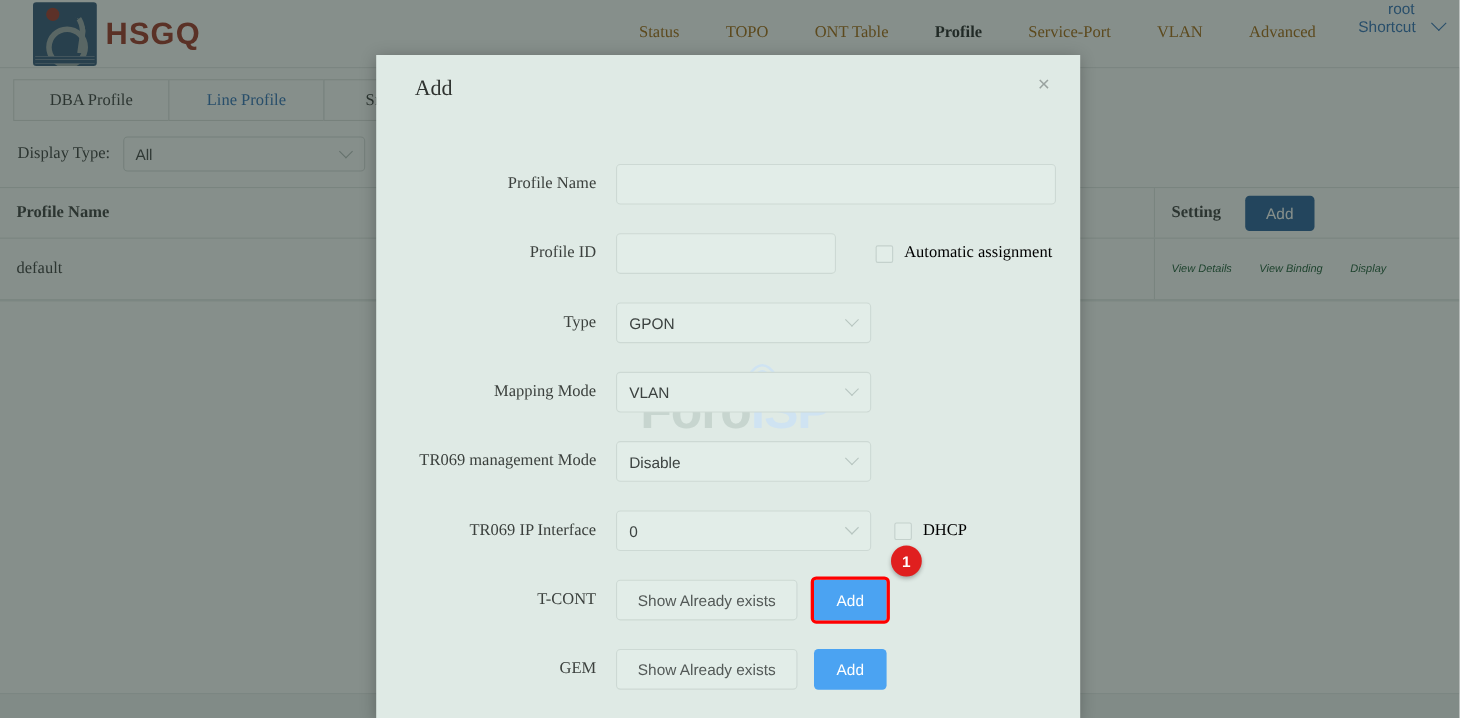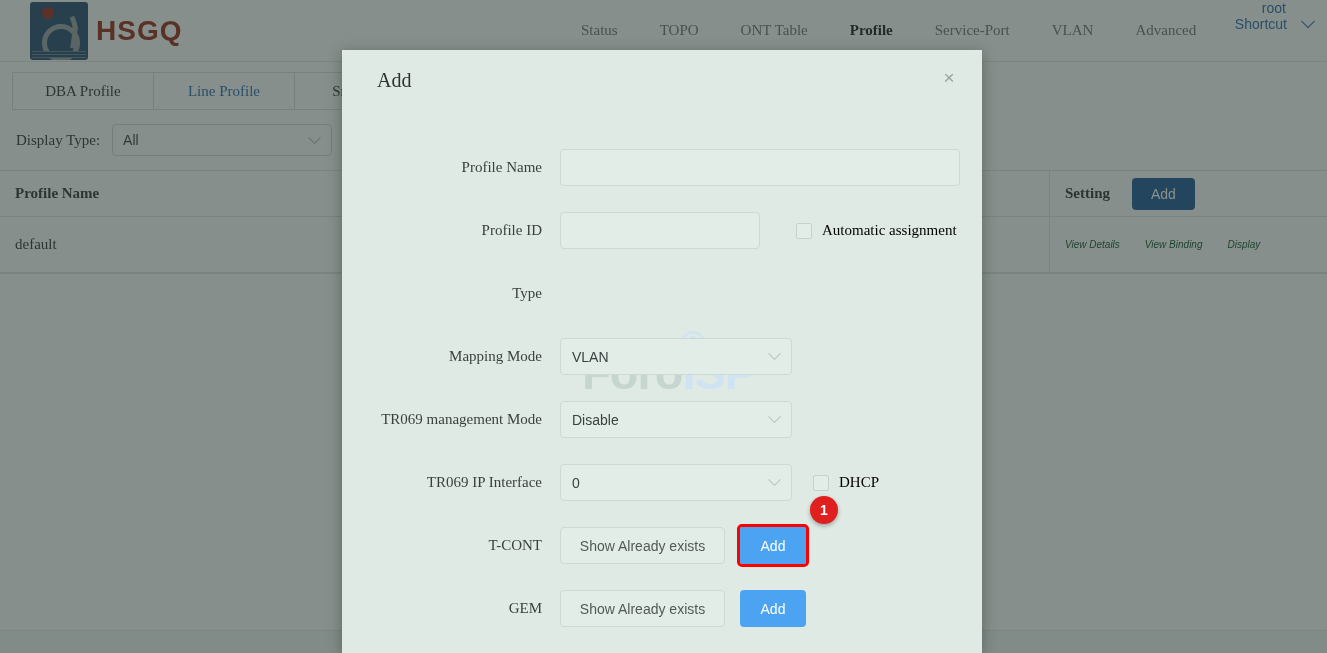--- a/index.html
+++ b/index.html
@@ -99,21 +99,21 @@
     left: 560px;
     top: 0;
     height: 61px;
     display: flex;
     align-items: center;
     gap: 0;
   }
   .nav-item {
     font-family: "Liberation Serif", serif;
     font-size: 15px;
-    color: #737373;
+    color: #a16207;
     padding: 0 21px;
     cursor: pointer;
     white-space: nowrap;
   }
   .nav-item.active {
     font-weight: bold;
     color: #1a1a1a;
   }
   .nav-right {
     position: absolute;
@@ -556,20 +556,24 @@
       <div class="f-label">Profile ID</div>
       <input class="f-input mid" value="" style="">
       <div class="chk-wrap">
         <span class="chk-box"></span>
         <span class="chk-label">Automatic assignment</span>
       </div>
     </div>
 
     <div class="f-row">
       <div class="f-label">Type</div>
+      <div class="f-select">
+        <span>GPON</span>
+        <span class="arrow"></span>
+      </div>
     </div>
 
     <div class="f-row">
       <div class="f-label">Mapping Mode</div>
       <div class="f-select">
         <span>VLAN</span>
         <span class="arrow"></span>
       </div>
     </div>
 

